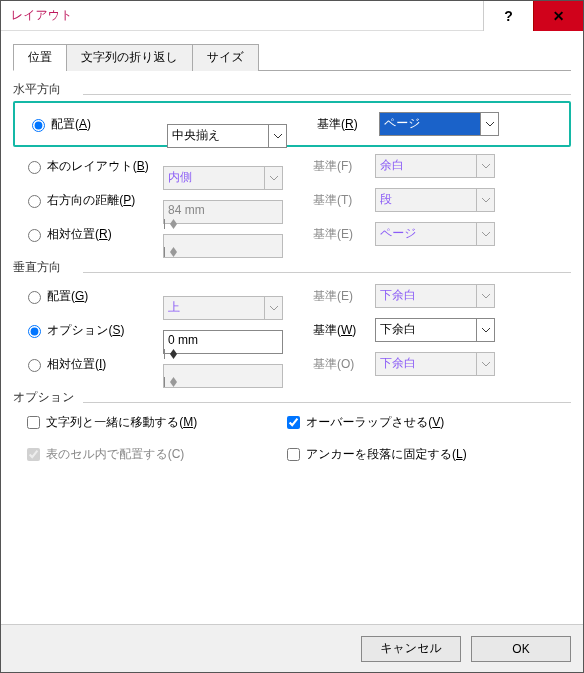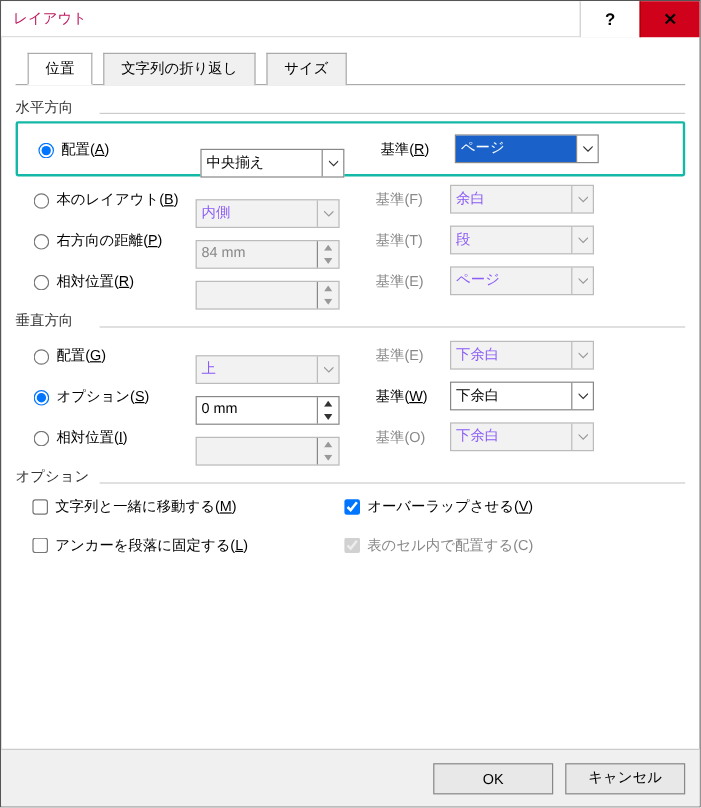--- a/index.html
+++ b/index.html
@@ -7,37 +7,37 @@
   .dialog { width: 584px; height: 673px; border: 1px solid #555; background: #fff; position: relative; }
   .titlebar { height: 30px; background: #fff; border-bottom: 1px solid #ddd; display: flex; align-items: center; }
   .titlebar .title { flex: 1; padding-left: 10px; color: #be185d; }
   .titlebar .btn { width: 50px; height: 30px; display: flex; align-items: center; justify-content: center; font-weight: bold; font-size: 14px; }
   .titlebar .help { background: #fff; border-left: 1px solid #ccc; }
   .titlebar .close { background: #d0021b; color: #000; border-left:1px solid #a00; font-weight:bold;}
   .titlebar .help:before { content:"?"; }
   .titlebar .close:before { content:"✕"; }
   .body { padding: 12px 12px 0 12px; }
   .tabs { display: flex; border-bottom: 1px solid #aaa; margin-bottom: 10px; }
-  .tab { padding: 4px 14px; border: 1px solid #aaa; border-bottom: none; margin-right: -1px; background: #f0f0f0; position: relative; top:1px;margin-left:10px; }
+  .tab { padding: 4px 14px; border: 1px solid #aaa; border-bottom: none; margin-right: -1px; background: #f0f0f0; position: relative; top:1px; }
   .tab.active { background: #fff; border-bottom: 1px solid #fff; }
   .group-title { color: #333; margin: 8px 0 4px 0; }
   .row { display: flex; align-items: center; height: 34px; }
   .row .radio-col { width: 150px; display: flex; align-items: center; padding-left: 10px; }
   .row .field-col { width: 140px; display: flex; align-items: center; margin-top: 24px; }
   .row .label-col { width: 72px; display: flex; align-items: flex-start; padding-left: 10px; }
   .row .field2-col { width: 140px; display: flex; align-items: center; }
   .combo { display: flex; width: 120px; height: 24px; border: 1px solid #888; background: #fff; }
   .combo .val { flex: 1; padding: 2px 4px; overflow: hidden; white-space: nowrap; }
   .combo .arrow { width: 18px; border-left: 1px solid #888; display: flex; align-items: center; justify-content: center; }
   .combo .arrow svg { width:8px; height:8px; }
   .combo.disabled { background: #f2f2f2; border-color: #bbb; }
   .combo.disabled .val { color: #8b5cf6; }
   .combo.disabled .arrow { border-color:#bbb; }
   .combo.highlighted .val { background: #1a62c9; color: #fff; }
-  .spinner { display:flex; width:120px; height:24px; border:1px solid #888; background:#fff; }
+  .spinner { display:flex; width:120px; height:24px; border:1px solid #888; background:#fff;flex-direction:column; }
   .spinner .val { flex:1; padding:2px 4px; }
   .spinner .arrows { width:18px; border-left:1px solid #888; display:flex; flex-direction:column; }
   .spinner .arrows div { flex:1; display:flex; align-items:center; justify-content:center; }
   .spinner .arrows div svg { width:7px; height:5px; }
   .spinner.disabled { background:#f2f2f2; border-color:#bbb; }
   .spinner.disabled .val { color:#888; }
   .label-disabled { color:#888; }
   .u { text-decoration: underline; }
   input[type=radio], input[type=checkbox] { margin-right:6px; }
   .highlight-box { border: 2px solid #14b8a6; padding: 4px 2px; margin: 2px 0; border-radius:2px; }
@@ -308,29 +308,29 @@
       <div class="opt">
         <input type="checkbox" style="">
         <span><span>文字列と一緒に移動する(</span><span class="u">M</span><span>)</span></span>
       </div>
       <div class="opt">
         <input type="checkbox" checked="" style="">
         <span><span>オーバーラップさせる(</span><span class="u">V</span><span>)</span></span>
       </div>
     </div>
     <div class="opts-row">
+      <div class="opt disabled">
+        <input type="checkbox" checked="" disabled="" style="">
+        <span>表のセル内で配置する(C)</span>
+      </div>
       <div class="opt">
         <input type="checkbox" style="">
         <span><span>アンカーを段落に固定する(</span><span class="u">L</span><span>)</span></span>
       </div>
-      <div class="opt disabled">
-        <input type="checkbox" checked="" disabled="" style="">
-        <span>表のセル内で配置する(C)</span>
-      </div>
     </div>
 
   </div>
 
   <div class="footer">
+    <div class="fbtn">キャンセル</div>
     <div class="fbtn">OK</div>
-    <div class="fbtn">キャンセル</div>
   </div>
 </div>
 
 </body></html>

